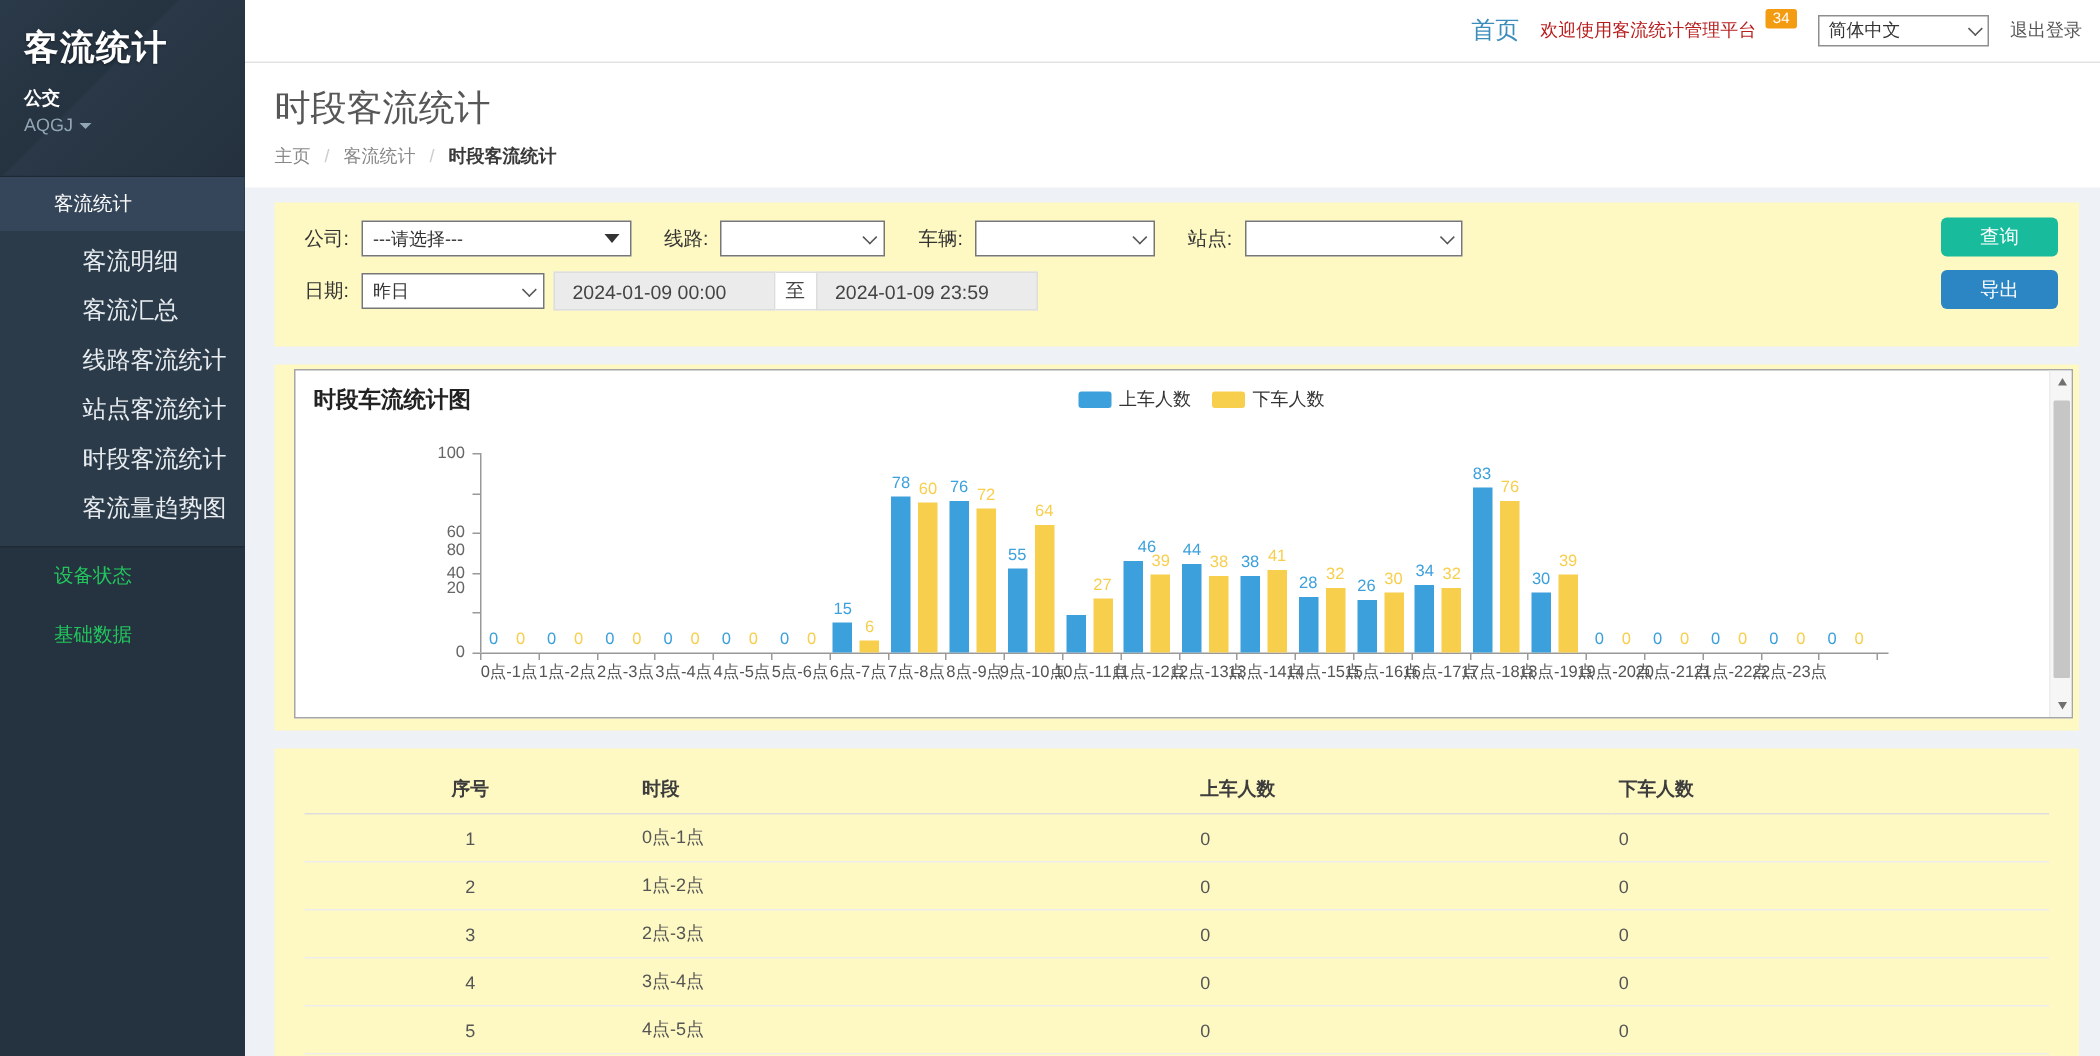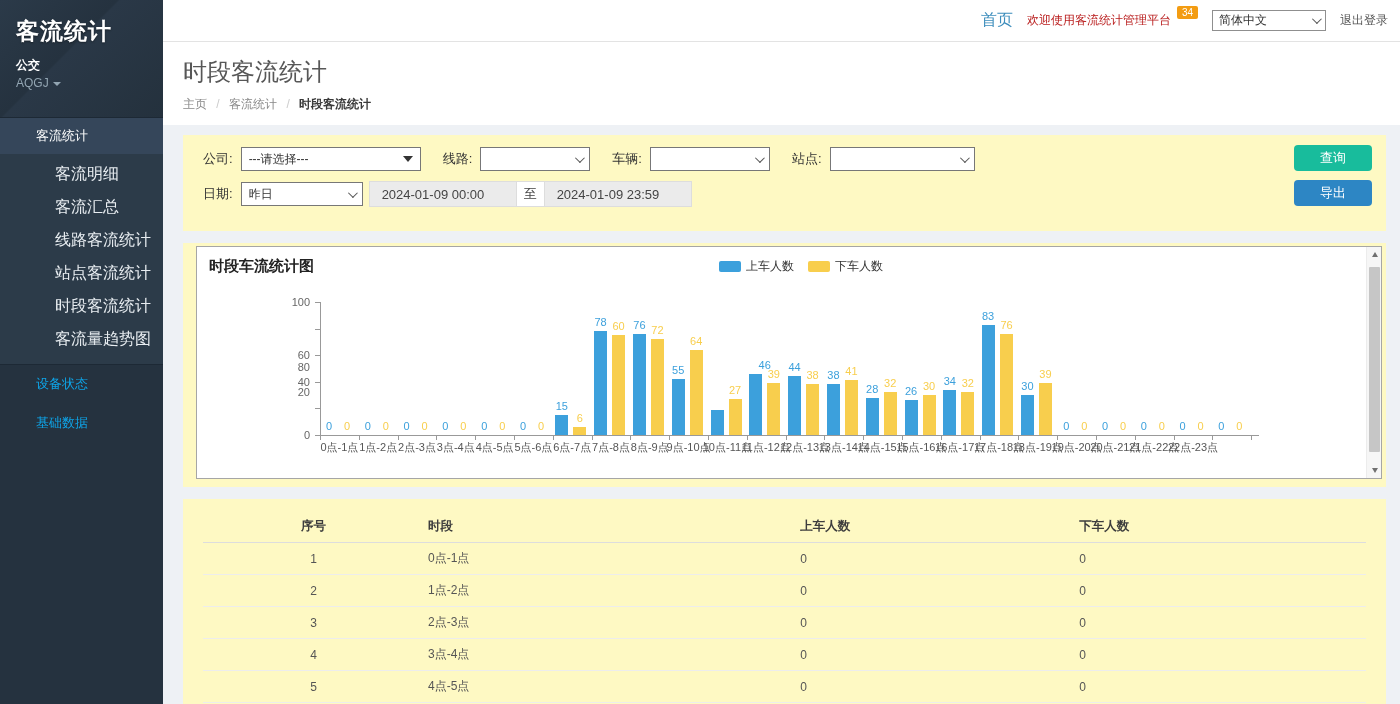--- a/index.html
+++ b/index.html
@@ -11,21 +11,21 @@
   .brand-area { padding:16px 16px 14px 16px; height:117px; position:relative; overflow:hidden;
     background:linear-gradient(135deg,#2b3a49 0%,#25323f 42%,#2a3847 43%,#24313d 100%); }
   .brand { font-size:23px; font-weight:bold; letter-spacing:1px; text-shadow:0 1px 2px rgba(0,0,0,.4); }
   .org { margin-top:10px; font-size:12px; font-weight:bold; color:#fff; }
   .user { margin-top:2px; font-size:12px; color:#93a6b3; }
   .caret-down { display:inline-block; width:0; height:0; border-left:4px solid transparent; border-right:4px solid transparent; border-top:4px solid #93a6b3; margin-left:4px; vertical-align:middle; }
   .menu { width:100%; }
   .menu-parent { background:#35465a; padding:9px 0 9px 36px; font-size:13px; color:#fff; border-top:1px solid #1d2935; cursor:pointer; }
   .submenu { background:#2c3b49; padding:4px 0 8px 0; border-bottom:1px solid #1d2935; }
   .subitem { padding:6px 0 6px 55px; font-size:16px; color:#e8edf1; cursor:pointer; }
-  .menu-item { padding:10px 0 10px 36px; font-size:13px; color:#0ea5e9; cursor:pointer; border-bottom:1px solid transparent; }
+  .menu-item { padding:10px 0 10px 36px; font-size:13px; color:#22c55e; cursor:pointer; border-bottom:1px solid transparent; }
 
   
   .main { margin-left:163px; height:704px; display:flex; flex-direction:column; }
   .topbar { height:42px; background:#fff; border-bottom:1px solid #e3e3e3; display:flex; align-items:center; justify-content:flex-end; padding-right:12px; gap:14px; flex:none; }
   .home-link { color:#3c8dbc; font-size:16px; cursor:pointer; }
   .welcome { color:#b91c1c; font-size:12px; }
   .badge { background:#f39c12; color:#fff; font-size:10px; padding:1px 5px; border-radius:2px; position:relative; top:-8px; margin-left:-8px; }
   .lang-select { width:114px; height:21px; border:1px solid #8f8f8f; background:#fff; font-size:12px; display:flex; align-items:center; justify-content:space-between; padding:0 6px; cursor:pointer; }
   .logout { color:#555; font-size:12px; cursor:pointer; }
 

